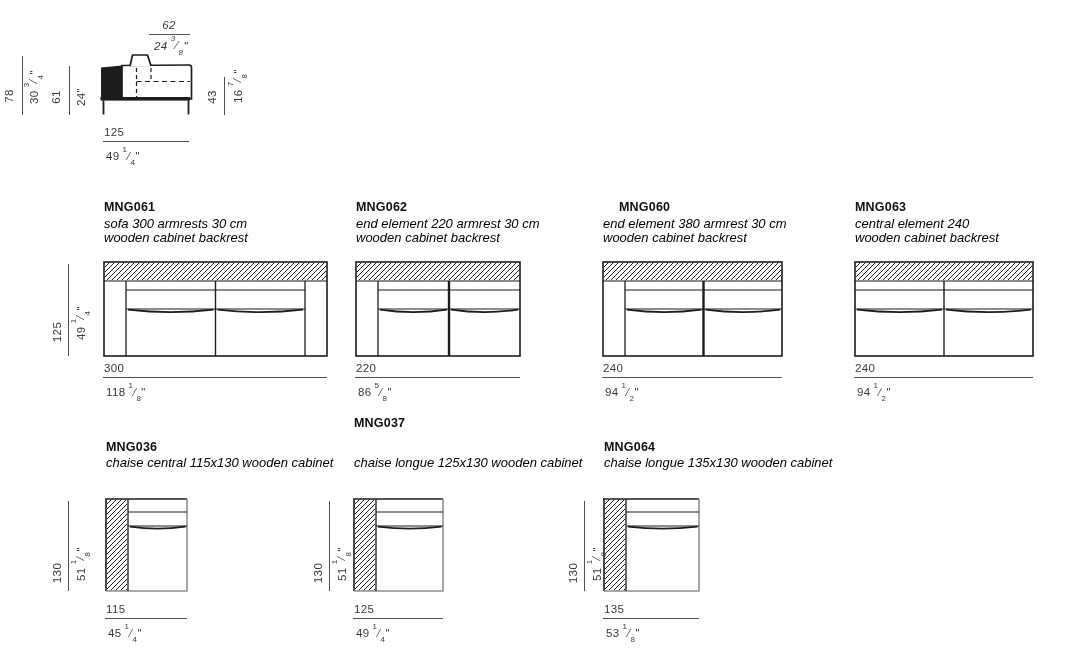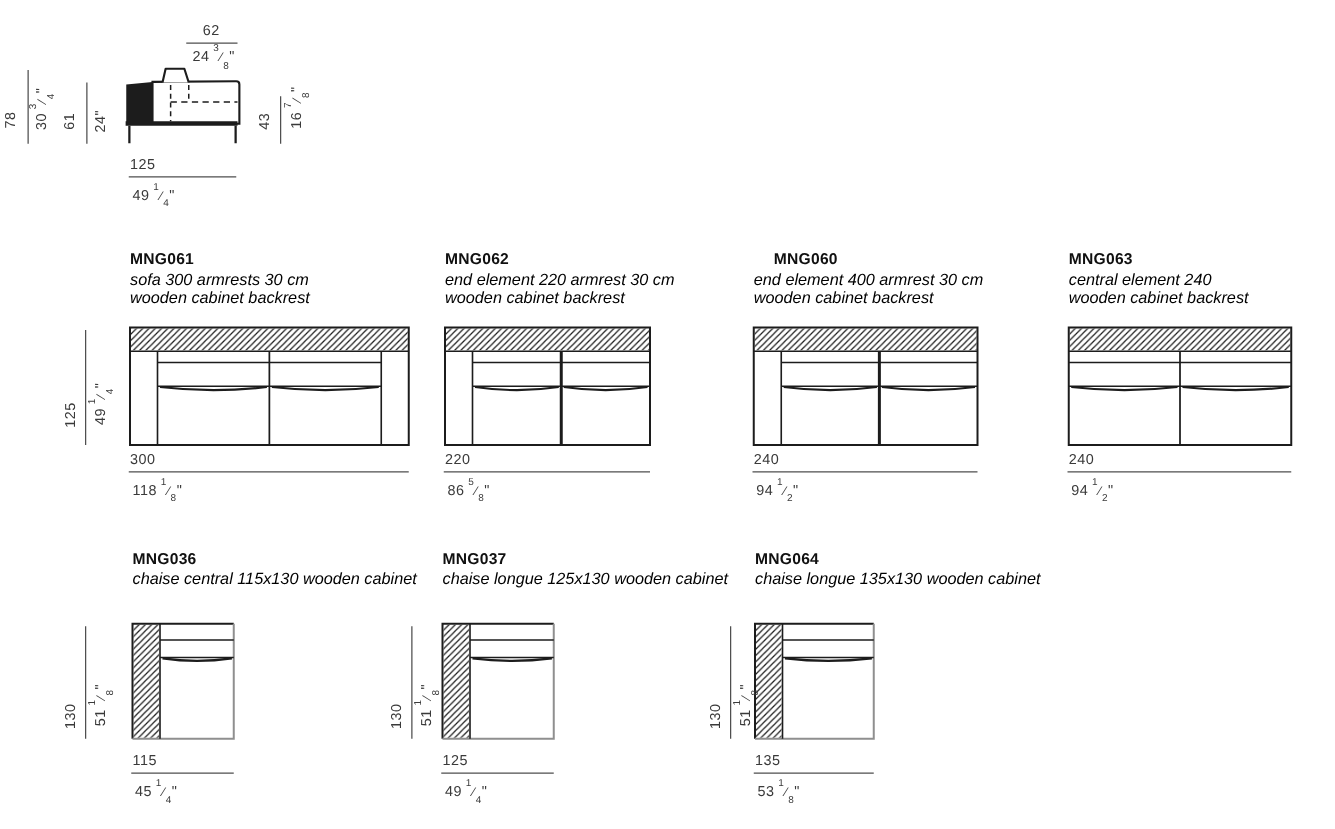--- a/index.html
+++ b/index.html
@@ -4,21 +4,21 @@
 <style>
   html,body{margin:0;padding:0;background:#fff;}
   #canvas{position:relative;width:1068px;height:663px;background:#ffffff;overflow:hidden;
           font-family:"Liberation Sans",sans-serif;}
   .abs{position:absolute;}
   .code{font-weight:700;font-size:12.5px;color:#101010;letter-spacing:.2px;white-space:nowrap;}
   .desc{font-style:italic;font-size:13px;line-height:13.5px;color:#000000;white-space:nowrap;}
   .dimtxt{font-size:11.5px;color:#3a3a3a;letter-spacing:.4px;white-space:nowrap;}
   .rot{width:84px;height:14px;display:flex;align-items:center;justify-content:center;
        transform:rotate(-90deg);}
-  .ctr{width:84px;height:14px;display:flex;align-items:center;justify-content:center;}
+  .ctr{width:84px;height:14px;display:flex;align-items:center;justify-content:center;font-style:italic;}
   .hline{height:1px;background:#4f4f4f;}
   .vline{width:1px;background:#4f4f4f;}
   .fr{display:inline-block;margin-left:3px;}
   .fr sup{font-size:8px;position:relative;top:-3px;}
   .fr sub{font-size:8px;position:relative;top:2px;}
   .fr .sl{font-size:10px;margin:0 0.5px;}
   svg{display:block;overflow:visible;}
 </style>
 </head>
 <body>
@@ -115,21 +115,21 @@
           <path d="M24,49 H166" stroke="#1c1c1c" stroke-width="1.1"></path>
           <path d="M26,49.6 Q59.5,54.6 93,49.6" stroke="#1c1c1c" stroke-width="1.7" fill="none"></path>
           <path d="M97,49.6 Q130.5,54.6 164,49.6" stroke="#1c1c1c" stroke-width="1.7" fill="none"></path>
         </svg>
         <div class="dimtxt abs" style="left: 356px; top: 362px;">220</div>
         <div class="hline abs" style="left: 355px; top: 377px; width: 165px; height: 1px;"></div>
         <div class="dimtxt abs" style="left: 358px; top: 384px;"><span>86</span><span class="fr"><sup>5</sup><span class="sl">⁄</span><sub>8</sub></span><span>"</span></div>
       </div>
       <div class="abs" style="left: 0px; top: 0px; width: 0px; height: 0px;">
         <div class="code abs" style="left: 603px; top: 200px; margin-left: 16px;">MNG060</div>
-        <div class="desc abs" style="left: 603px; top: 217px;">end element 400 armrest 30 cm</div>
+        <div class="desc abs" style="left: 603px; top: 217px;">end element 380 armrest 30 cm</div>
         <div class="desc abs" style="left: 603px; top: 230.5px;">wooden cabinet backrest</div>
         <svg width="183" height="98" class="abs" style="left: 601px; top: 260px;">
           <rect x="2" y="2" width="179" height="94" fill="#fff" stroke="#1c1c1c" stroke-width="1.6"></rect>
           <rect x="2.8" y="2.8" width="177.4" height="17.4" fill="url(#hatch)"></rect>
           <path d="M2,21 H181" stroke="#1c1c1c" stroke-width="1.2"></path>
           <path d="M24,21 V96" stroke="#1c1c1c" stroke-width="1.3"></path>
           <path d="M102.5,21 V96" stroke="#1c1c1c" stroke-width="2.4"></path>
           <path d="M24,30 H181" stroke="#1c1c1c" stroke-width="1.1"></path>
           <path d="M24,49 H181" stroke="#1c1c1c" stroke-width="1.1"></path>
           <path d="M26,49.6 Q63.25,54.6 100.5,49.6" stroke="#1c1c1c" stroke-width="1.7" fill="none"></path>
@@ -175,21 +175,21 @@
         <div class="dimtxt abs" style="left: 108px; top: 625px;"><span>45</span><span class="fr"><sup>1</sup><span class="sl">⁄</span><sub>4</sub></span><span>"</span></div>
         <div class="vline abs" style="left: 68px; top: 501px; width: 1px; height: 90px;"></div>
         <div class="dimtxt rot abs" style="left: 15px; top: 566px;">130</div>
         <div class="dimtxt rot abs" style="left: 39px; top: 557px;">
           <span>51</span>
           <span class="fr"><sup>1</sup><span class="sl">⁄</span><sub>8</sub></span>
           <span>"</span>
         </div>
       </div>
       <div class="abs" style="left: 0px; top: 0px; width: 0px; height: 0px;">
-        <div class="code abs" style="left: 354px; top: 440px;">MNG037</div>
+        <div class="code abs" style="left: 354px; top: 416px;">MNG037</div>
         <div class="desc abs" style="left: 354px; top: 456px;">chaise longue 125x130 wooden cabinet</div>
         <svg width="93" height="96" class="abs" style="left: 352px; top: 497px;">
           <rect x="2" y="2" width="89" height="92" fill="#fff"></rect>
           <rect x="2.8" y="2.8" width="20.4" height="90.4" fill="url(#hatch)"></rect>
           <path d="M2,94 L2,2 L91,2" stroke="#1c1c1c" stroke-width="1.6" fill="none"></path>
           <path d="M91,2 L91,94 L2,94" stroke="#8f8f8f" stroke-width="1.6" fill="none"></path>
           <path d="M24,2 V94" stroke="#1c1c1c" stroke-width="1.3"></path>
           <path d="M24,15 H91" stroke="#1c1c1c" stroke-width="1.1"></path>
           <path d="M24,29 H91" stroke="#1c1c1c" stroke-width="1.1"></path>
           <path d="M26,29.7 Q57.5,33.7 89.5,29.7" stroke="#1c1c1c" stroke-width="1.7" fill="none"></path>

